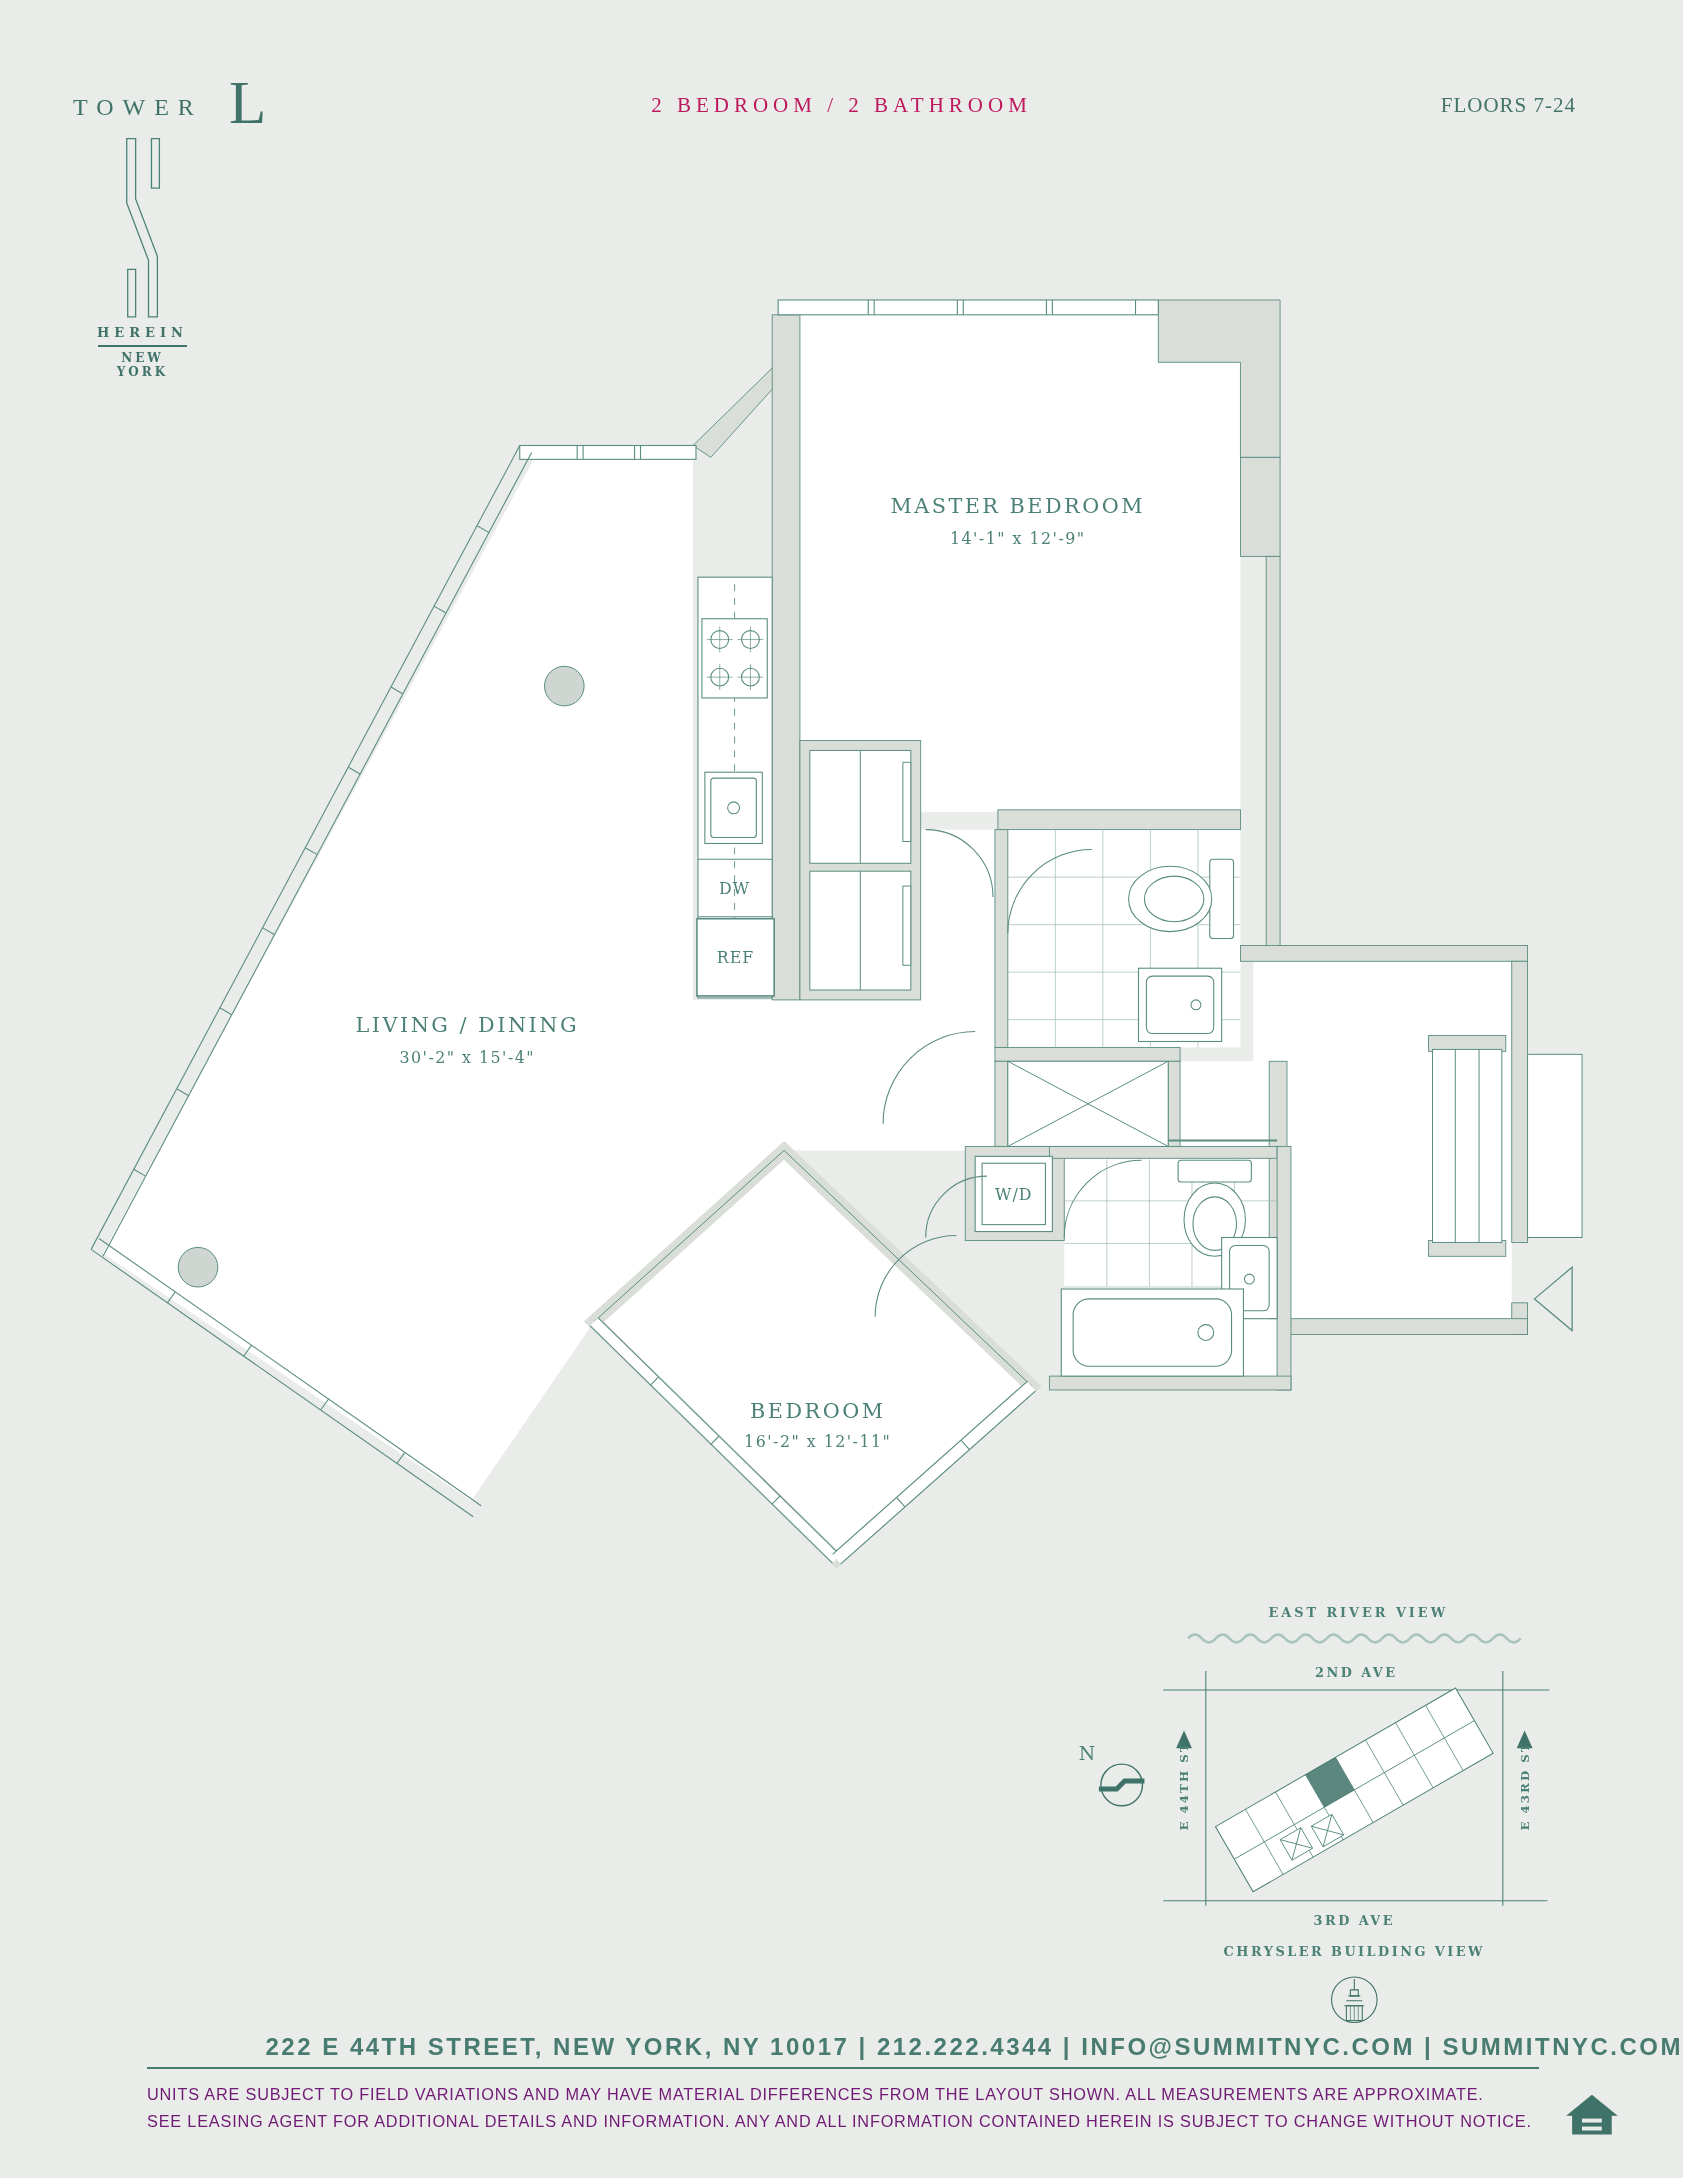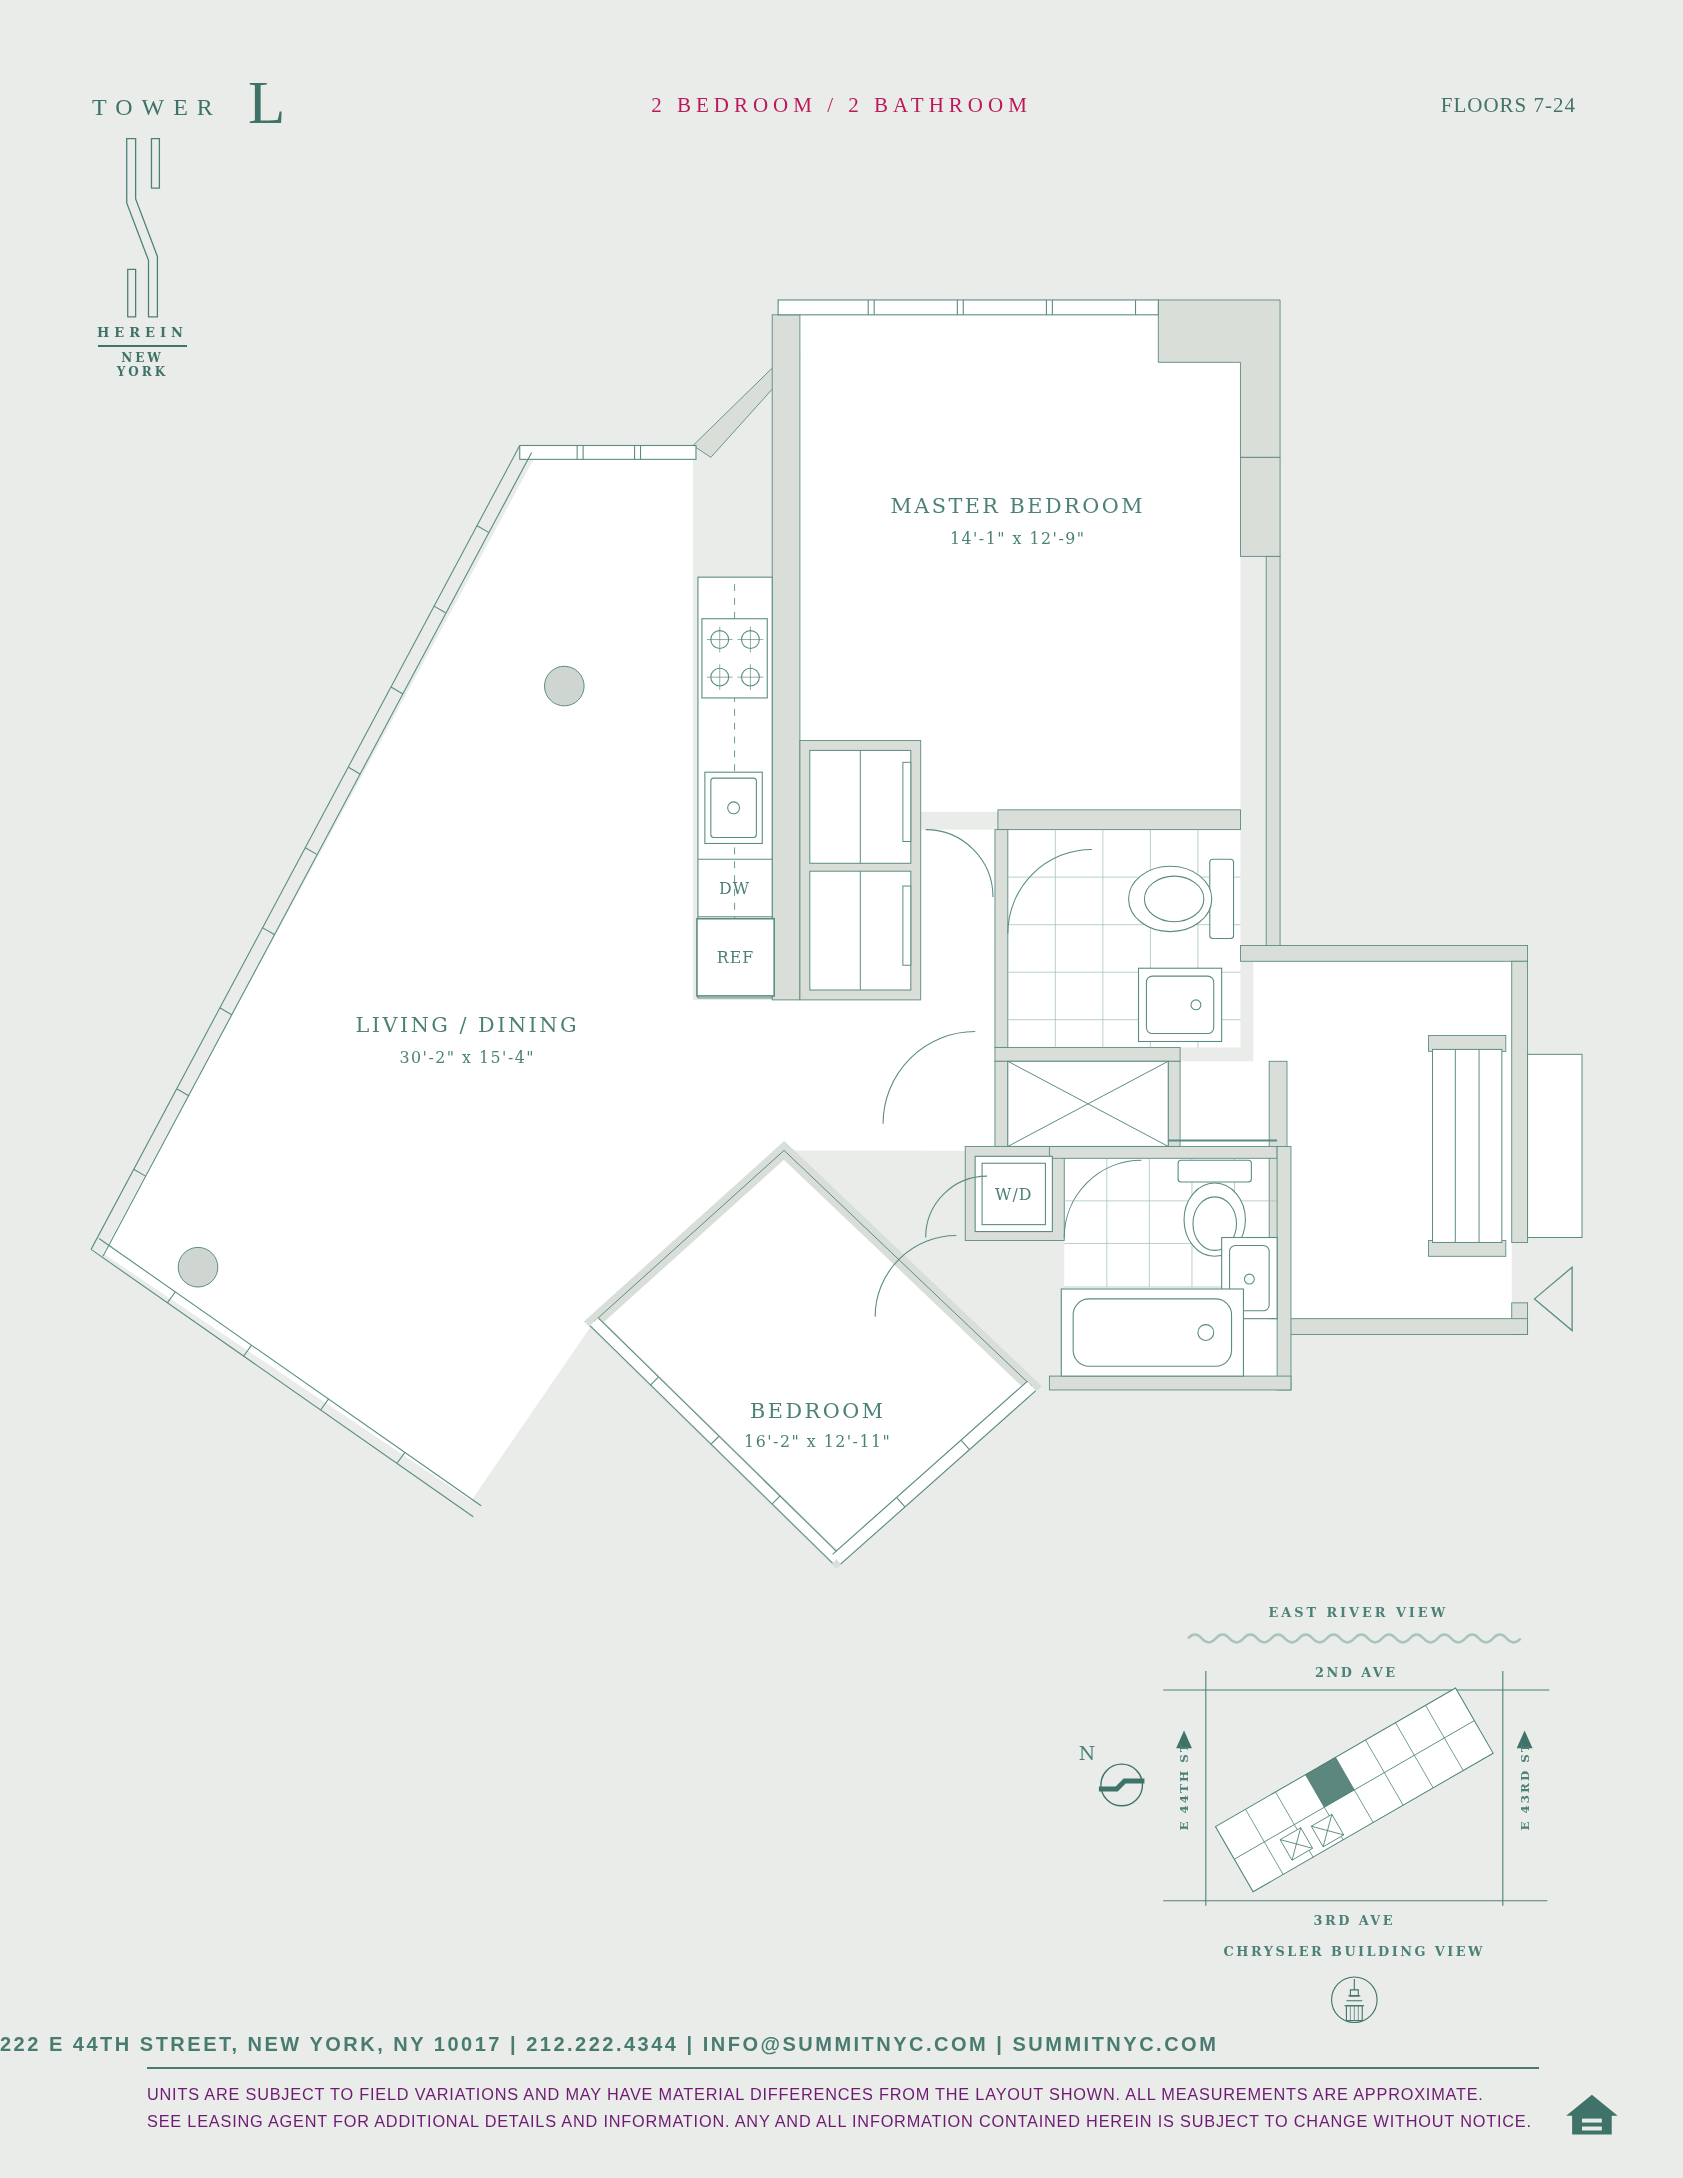--- a/index.html
+++ b/index.html
@@ -4,35 +4,35 @@
 <style>
   html,body{margin:0;padding:0;}
   body{
     width:1683px;height:2178px;position:relative;
     background:#e9ece9;
     font-family:"Liberation Sans",sans-serif;
     overflow:hidden;
   }
   .abs{position:absolute;}
   
-  .hdr-tower{left:92px;top:77px;display:flex;align-items:flex-end;color:#3f7268;}
+  .hdr-tower{left:73px;top:77px;display:flex;align-items:flex-end;color:#3f7268;}
   .hdr-tower .t-word{font-family:"Liberation Serif",serif;font-size:24px;letter-spacing:9px;padding-bottom:7px;}
   .hdr-tower .t-letter{font-family:"Liberation Serif",serif;font-size:61px;line-height:51px;margin-left:26px;}
   .hdr-center{left:0;right:0;top:93px;text-align:center;color:#be185d;
     font-family:"Liberation Serif",serif;font-size:21px;letter-spacing:5px;}
   .hdr-floors{right:107px;top:93px;color:#447468;font-family:"Liberation Serif",serif;
     font-size:21px;letter-spacing:1px;margin-left:29px;}
   
   .logo-word{left:96px;top:325px;width:93px;text-align:center;color:#3f7268;}
   .logo-word .nm{font-family:"DejaVu Serif",serif;font-weight:bold;font-size:13px;letter-spacing:5px;}
   .logo-word .rule{height:2px;background:#3f7268;margin:5px 2px 4px 2px;}
   .logo-word .loc{font-family:"DejaVu Serif",serif;font-weight:bold;font-size:12px;letter-spacing:3px;}
   
-  .ftr-contact{left:0;right:0;top:2033px;text-align:left;color:#497c71;font-weight:bold;
-    font-size:20px;letter-spacing:2.5px;}
+  .ftr-contact{left:0;right:0;top:2033px;text-align:right;color:#497c71;font-weight:bold;
+    font-size:24px;letter-spacing:2.5px;}
   .ftr-rule{left:147px;width:1392px;top:2067px;height:2px;background:#497c71;}
   .ftr-disc{left:147px;top:2081px;width:1386px;color:#701a75;font-size:16.3px;
     letter-spacing:0.8px;line-height:27px;}
   svg text{font-family:"DejaVu Serif",serif;fill:#4c8177;}
   .plansvg{left:0;top:0;}
 </style>
 </head>
 <body>
 
 <div class="abs hdr-tower">

